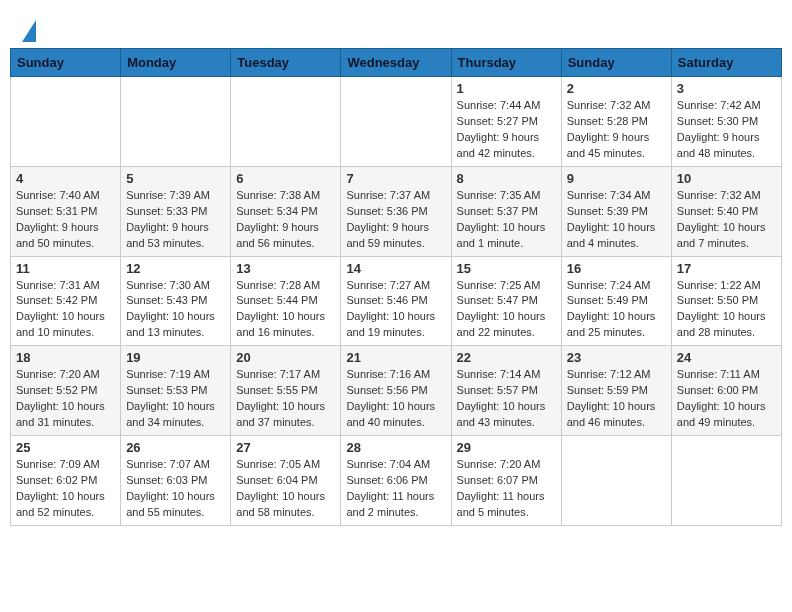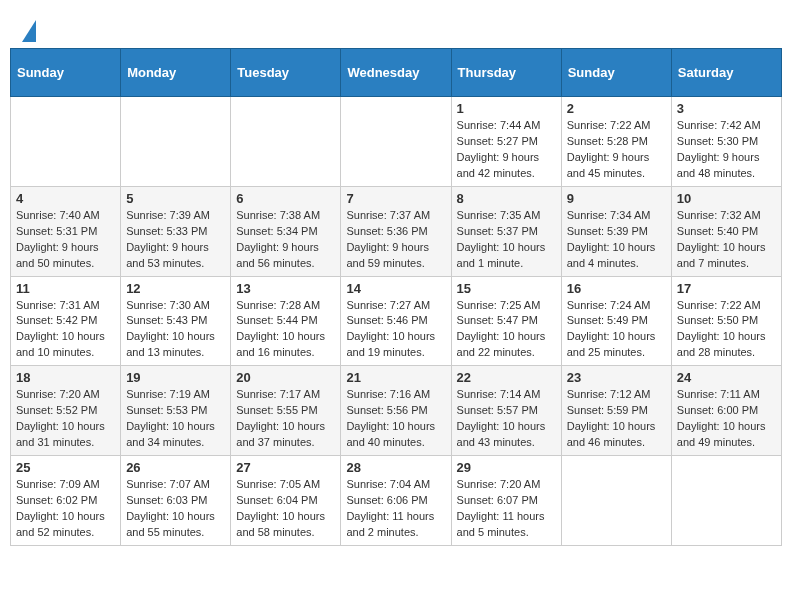--- a/index.html
+++ b/index.html
@@ -58,23 +58,23 @@
       font-size: 16px;
       color: #555;
     }
     .calendar {
       width: 100%;
       border-collapse: collapse;
       border: 1px solid #ccc;
     }
     .calendar th {
       background-color: #2a7fc1;
-      color: #ffffff;
+      color: #0f172a;
       text-align: left;
-      padding: 16px 6px;
+      padding: 6px 6px;
       font-size: 13px;
       border: 1px solid #1a5f91;
     }
     .calendar td {
       vertical-align: top;
       border: 1px solid #ccc;
       padding: 4px 5px;
       width: calc(100% / 7);
       height: 88px;
       font-size: 11px;
@@ -136,21 +136,21 @@
         <td class="empty-cell"></td>
         <td>
           <span class="day-number">1</span>
           <div class="day-info">Sunrise: 7:44 AM
 Sunset: 5:27 PM
 Daylight: 9 hours
 and 42 minutes.</div>
         </td>
         <td>
           <span class="day-number">2</span>
-          <div class="day-info">Sunrise: 7:22 AM
+          <div class="day-info">Sunrise: 7:32 AM
 Sunset: 5:28 PM
 Daylight: 9 hours
 and 45 minutes.</div>
         </td>
         <td>
           <span class="day-number">3</span>
           <div class="day-info">Sunrise: 7:42 AM
 Sunset: 5:30 PM
 Daylight: 9 hours
 and 48 minutes.</div>
@@ -245,21 +245,21 @@
         </td>
         <td>
           <span class="day-number">16</span>
           <div class="day-info">Sunrise: 7:24 AM
 Sunset: 5:49 PM
 Daylight: 10 hours
 and 25 minutes.</div>
         </td>
         <td>
           <span class="day-number">17</span>
-          <div class="day-info">Sunrise: 7:22 AM
+          <div class="day-info">Sunrise: 1:22 AM
 Sunset: 5:50 PM
 Daylight: 10 hours
 and 28 minutes.</div>
         </td>
       </tr>
       <tr>
         <td>
           <span class="day-number">18</span>
           <div class="day-info">Sunrise: 7:20 AM
 Sunset: 5:52 PM

